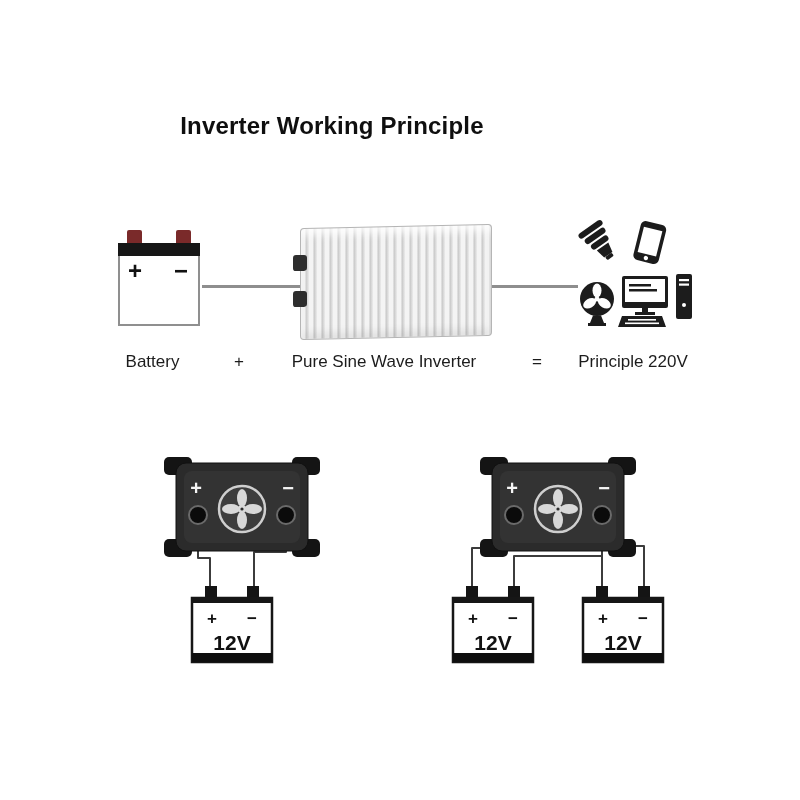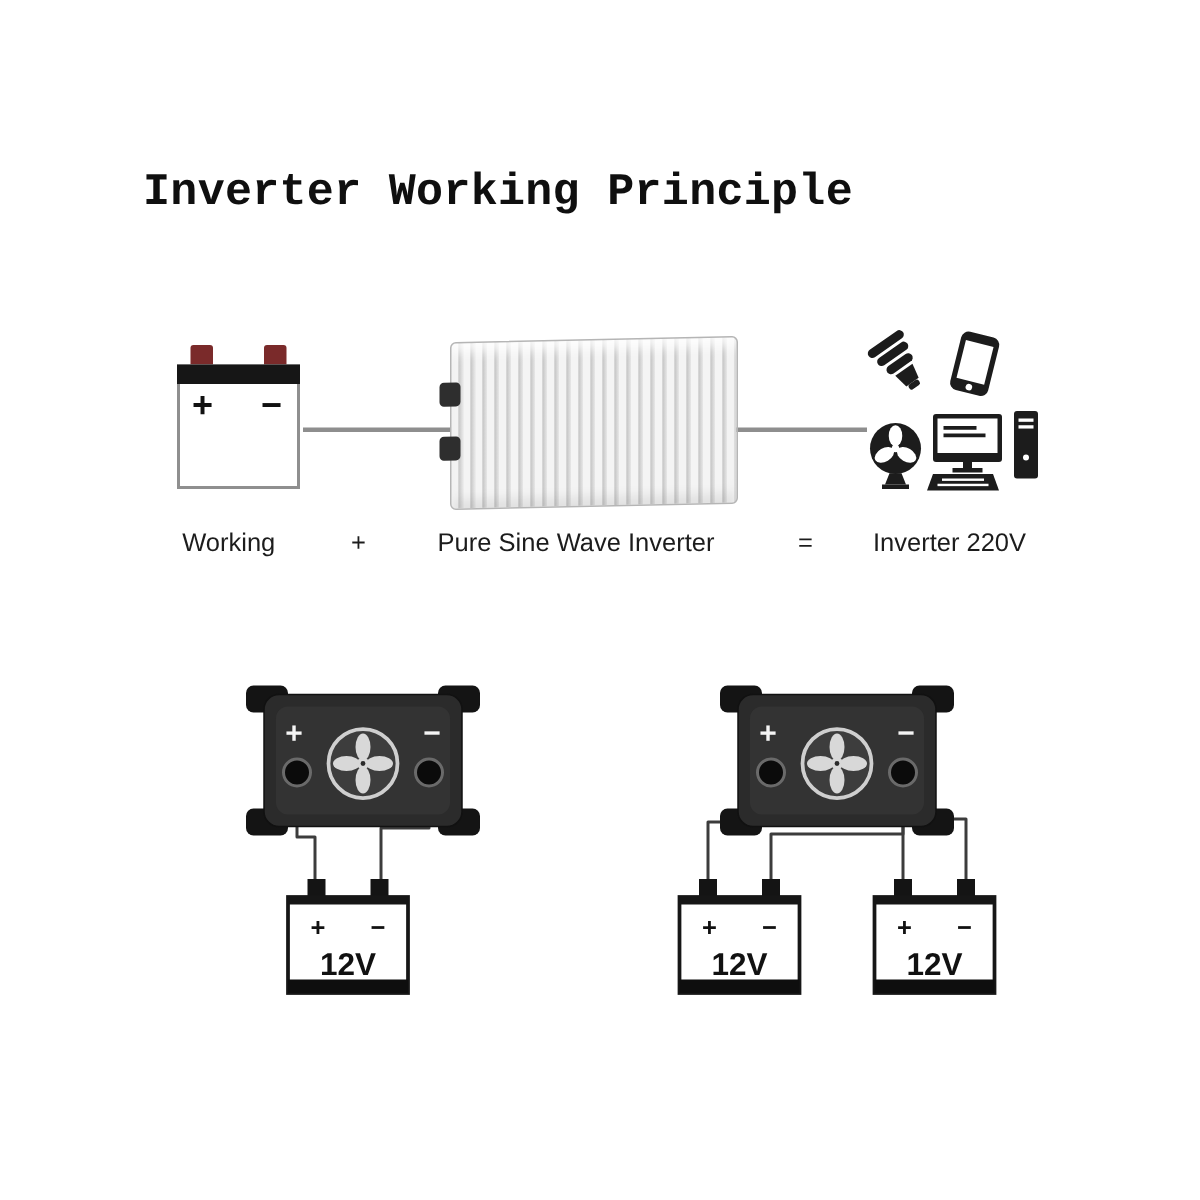--- a/index.html
+++ b/index.html
@@ -3,21 +3,21 @@
 <meta charset="utf-8">
 <style>
   html,body{margin:0;padding:0;}
   body{
     width:800px;height:800px;background:#ffffff;position:relative;
     font-family:"Liberation Sans", sans-serif;color:#1c1c1c;overflow:hidden;
   }
   .abs{position:absolute;}
   .title{
     top:112px;left:0;width:664px;text-align:center;
-    font-size:30px;font-weight:700;color:#0f0f0f;letter-spacing:.2px;font-family:Liberation Mono, monospace;
+    font-size:24px;font-weight:700;color:#0f0f0f;letter-spacing:.2px;
   }
   .eq-label{top:352px;font-size:17px;color:#1c1c1c;text-align:center;}
   
   .batt{left:118px;top:230px;width:82px;height:96px;}
   .batt .post{position:absolute;top:0;width:15px;height:16px;background:#7a2a2a;border-radius:2px 2px 0 0;}
   .batt .post.l{left:9px;} .batt .post.r{left:58px;}
   .batt .body{position:absolute;left:0;top:13px;width:78px;height:79px;background:#fff;border:2px solid #8f8f8f;}
   .batt .band{position:absolute;left:0;top:13px;width:82px;height:13px;background:#161616;}
   .batt .sign{position:absolute;top:27px;font-size:24px;font-weight:700;color:#111;}
   .batt .sign.p{left:10px;} .batt .sign.m{left:56px;}
@@ -101,25 +101,25 @@
 
     <g transform="translate(104,62)">
       <rect x="0" y="0" width="16" height="45" rx="2"></rect>
       <rect x="3" y="5" width="10" height="2.2" fill="#ffffff"></rect>
       <rect x="3" y="9.5" width="10" height="2.2" fill="#ffffff"></rect>
       <circle cx="8" cy="31" r="2" fill="#ffffff"></circle>
     </g>
   </g>
 </svg>
 
-<div class="abs eq-label" style="left:105px;width:95px;">Working</div>
+<div class="abs eq-label" style="left:105px;width:95px;">Battery</div>
 <div class="abs eq-label" style="left:230px;width:18px;">+</div>
 <div class="abs eq-label" style="left:269px;width:230px;">Pure Sine Wave Inverter</div>
 <div class="abs eq-label" style="left:528px;width:18px;">=</div>
-<div class="abs eq-label" style="left:558px;width:150px;">Inverter 220V</div>
+<div class="abs eq-label" style="left:558px;width:150px;">Principle 220V</div>
 
 <svg class="abs" style="left:142px;top:450px;" width="200" height="225" viewBox="0 0 200 225">
 
   <g stroke="#3c3c3c" stroke-width="2" fill="none" stroke-linejoin="round">
     <path d="M56,74 V108 H68 V140"></path>
     <path d="M144,74 V102 H112 V140"></path>
   </g>
 
   <g transform="translate(100,57)">
     <g fill="#141414">

